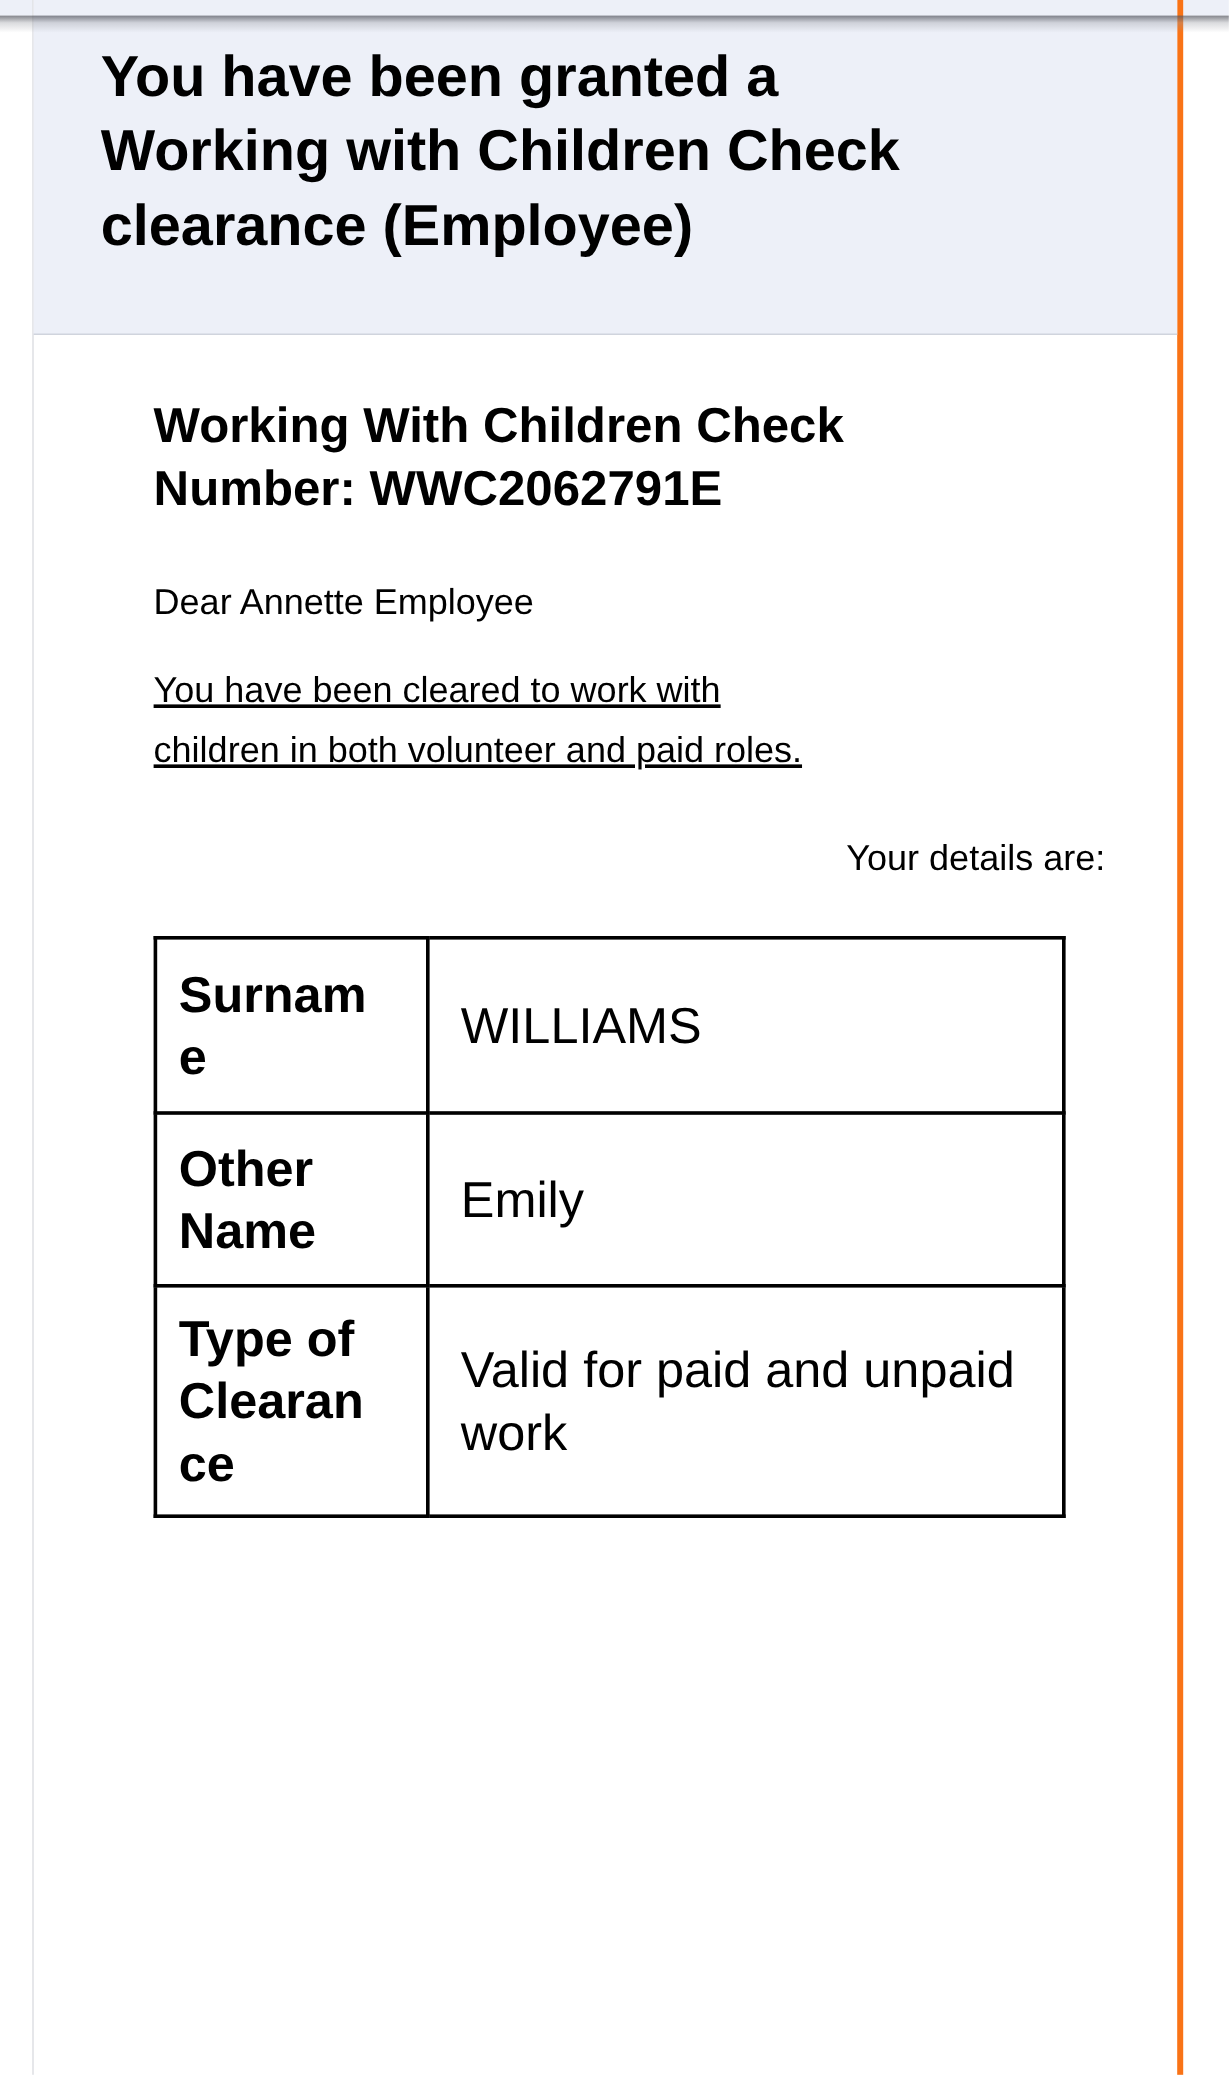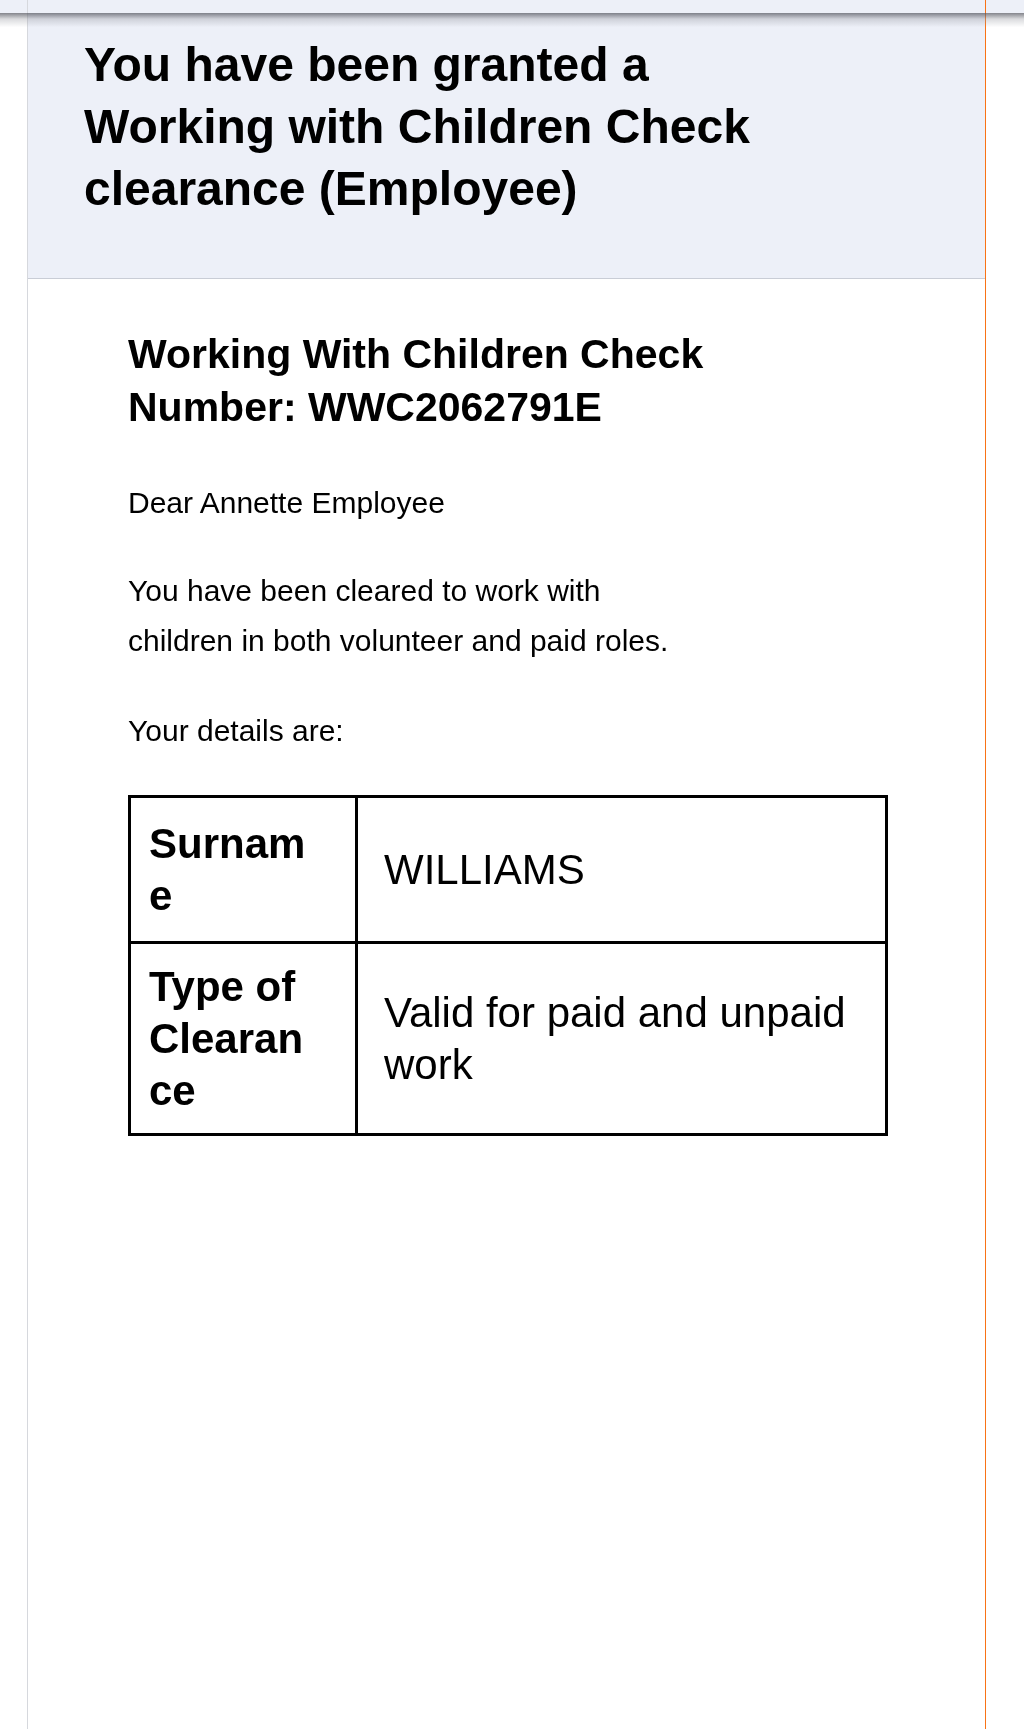--- a/index.html
+++ b/index.html
@@ -21,21 +21,21 @@
     width: 1024px; height: 15px;
     background: linear-gradient(to bottom, rgba(84,86,95,0.72) 0%, rgba(150,152,160,0.35) 40%, rgba(255,255,255,0) 95%);
     z-index: 3;
     pointer-events: none;
   }
   .email-card {
     position: absolute; left: 27px; top: 0;
     width: 959px; height: 1729px;
     background: #ffffff;
     border-left: 1px solid #d6d8dd;
-    border-right: 1px solid #f97316;
+    border-right: 5px solid #f97316;
     box-sizing: border-box;
     z-index: 2;
   }
   .message-header {
     height: 279px;
     box-sizing: border-box;
     padding: 34px 40px 0 56px;
     border-bottom: 1px solid #c9cdd6;
   }
   .message-title {
@@ -47,22 +47,22 @@
   .content {
     padding: 0 60px 0 100px;
   }
   .wwc-number-heading {
     margin: 49px 0 0 0;
     font-size: 41px;
     line-height: 53px;
     font-weight: bold;
   }
   .greeting-text   { margin: 44px 0 0 0; font-size: 30px; line-height: 50px; }
-  .clearance-text  { margin: 38px 0 0 0; font-size: 30px; line-height: 50px; }
-  .details-intro   { margin: 40px 0 0 0; font-size: 30px; line-height: 50px; }
+  .clearance-text  { margin: 23px 0 0 0; font-size: 30px; line-height: 50px; text-decoration: underline; }
+  .details-intro   { margin: 40px 0 0 0; font-size: 30px; line-height: 50px; text-align: right; }
   table.details-table {
     margin-top: 39px;
     border-collapse: collapse;
     width: 760px;
     table-layout: fixed;
   }
   .details-table th, .details-table td {
     border: 3px solid #000000;
     vertical-align: middle;
     font-size: 42px;
@@ -94,20 +94,24 @@
     <h2 class="wwc-number-heading">Working With Children Check<br>Number: WWC2062791E</h2>
     <p class="greeting-text">Dear Annette Employee</p>
     <p class="clearance-text">You have been cleared to work with<br>children in both volunteer and paid roles.</p>
     <p class="details-intro">Your details are:</p>
     <table class="details-table">
       <tbody>
           <tr style="height: 146px;">
             <th>Surnam<br>e</th>
             <td>WILLIAMS</td>
           </tr>
+          <tr style="height: 144px;">
+            <th>Other<br>Name</th>
+            <td>Emily</td>
+          </tr>
           <tr style="height: 192px;">
             <th>Type of<br>Clearan<br>ce</th>
             <td>Valid for paid and unpaid<br>work</td>
           </tr>
         </tbody>
     </table>
   </div>
 </div>
 
 </body></html>

